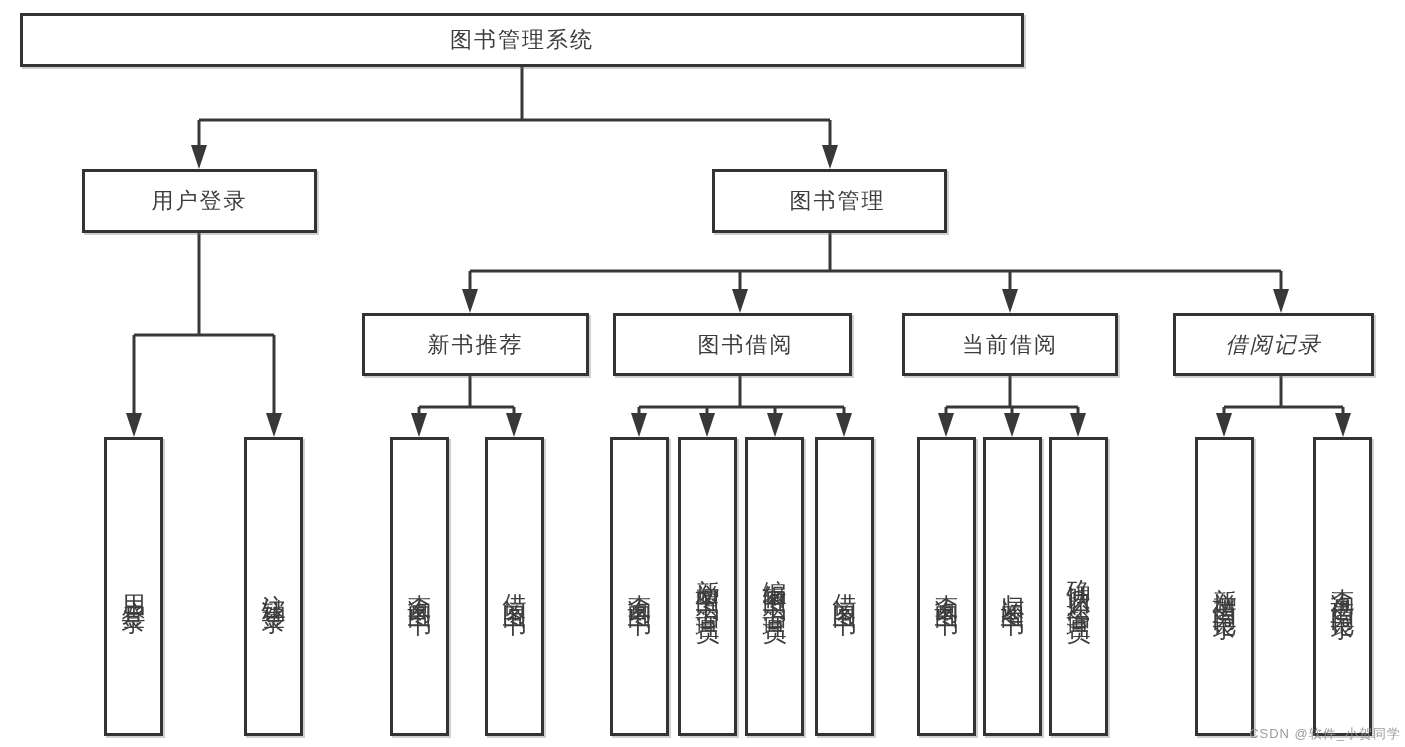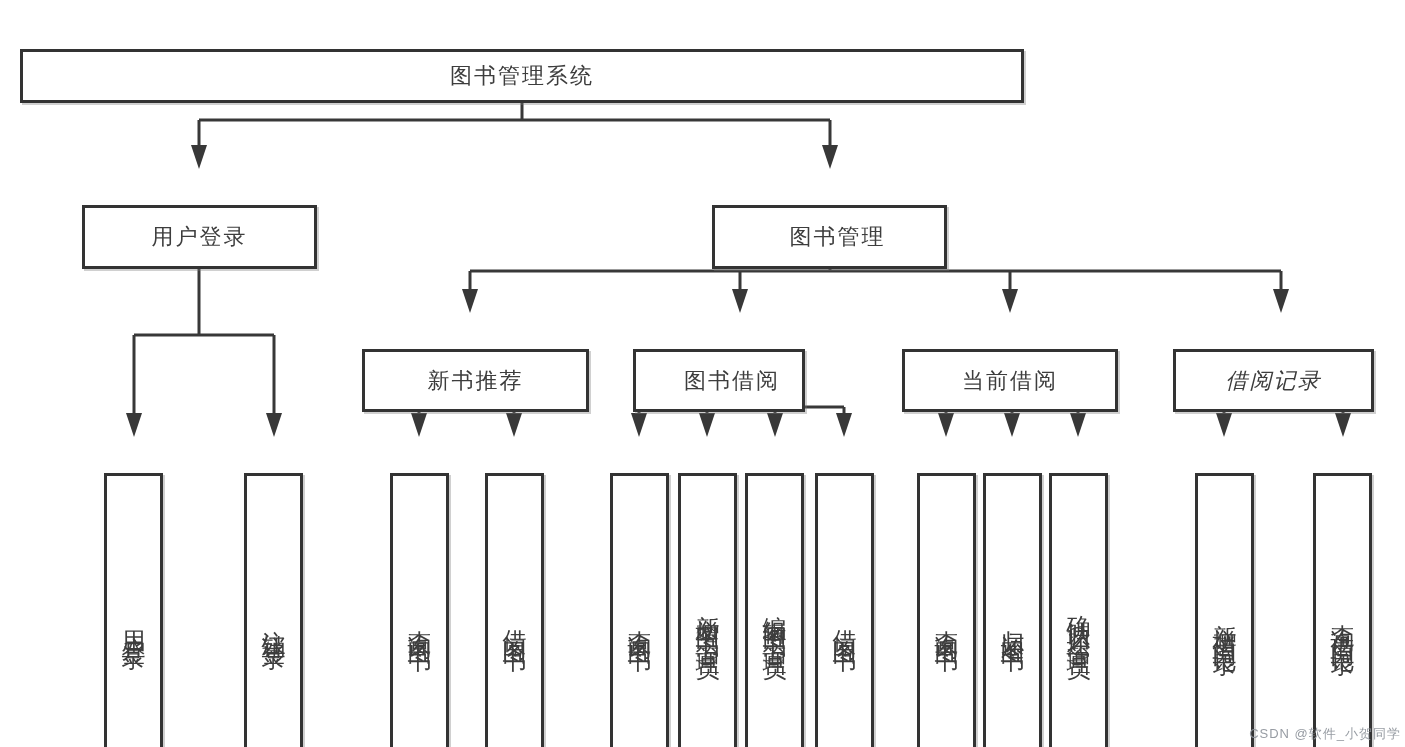--- a/index.html
+++ b/index.html
@@ -5,30 +5,30 @@
   html, body { margin: 0; padding: 0; background: #ffffff; }
   body { width: 1405px; height: 747px; overflow: hidden;
          font-family: "Liberation Sans", "DejaVu Sans", sans-serif; }
   .canvas { position: relative; width: 1405px; height: 747px; background: #ffffff; }
 
   svg.connectors { position: absolute; left: 0; top: 0; z-index: 1; }
 
   .node { position: absolute; box-sizing: border-box; background: #ffffff;
           border: 3px solid #333333; color: #3d3d3d; z-index: 2;
           display: flex; align-items: center; justify-content: center;
-          box-shadow: 2px 2px 0 rgba(120,120,120,0.35); margin-top: 36px; }
+          box-shadow: 2px 2px 0 rgba(120,120,120,0.35); }
   .node .hlabel { font-size: 22px; letter-spacing: 2px; white-space: nowrap; }
 
   .root  { left: 20px;  top: 13px;  width: 1004px; height: 54px; }
   .lvl2a { left: 82px;  top: 169px; width: 235px;  height: 64px; }
   .lvl2b { left: 712px; top: 169px; width: 235px;  height: 64px; padding-left: 16px; }
 
   .lvl3  { top: 313px; height: 63px; }
   .l3a { left: 362px;  width: 227px; }
-  .l3b { left: 633px;  width: 172px; padding-left: 26px; }
+  .l3b { left: 613px;  width: 239px; padding-left: 26px; }
   .l3c { left: 902px;  width: 216px; justify-content: center; }
   .l3d { left: 1173px; width: 201px; font-style: italic; }
 
   .leaf { top: 437px; height: 299px; width: 59px; }
   .leaf .vlabel { writing-mode: vertical-rl; text-orientation: mixed;
                   font-size: 24px; letter-spacing: 6px; line-height: 1; }
   .lfA { left: 104px; }  .lfB { left: 244px; }
   .lfC { left: 390px; }  .lfD { left: 485px; }
   .lfE { left: 610px; }  .lfF { left: 678px; }
   .lfG { left: 745px; }  .lfH { left: 815px; }

